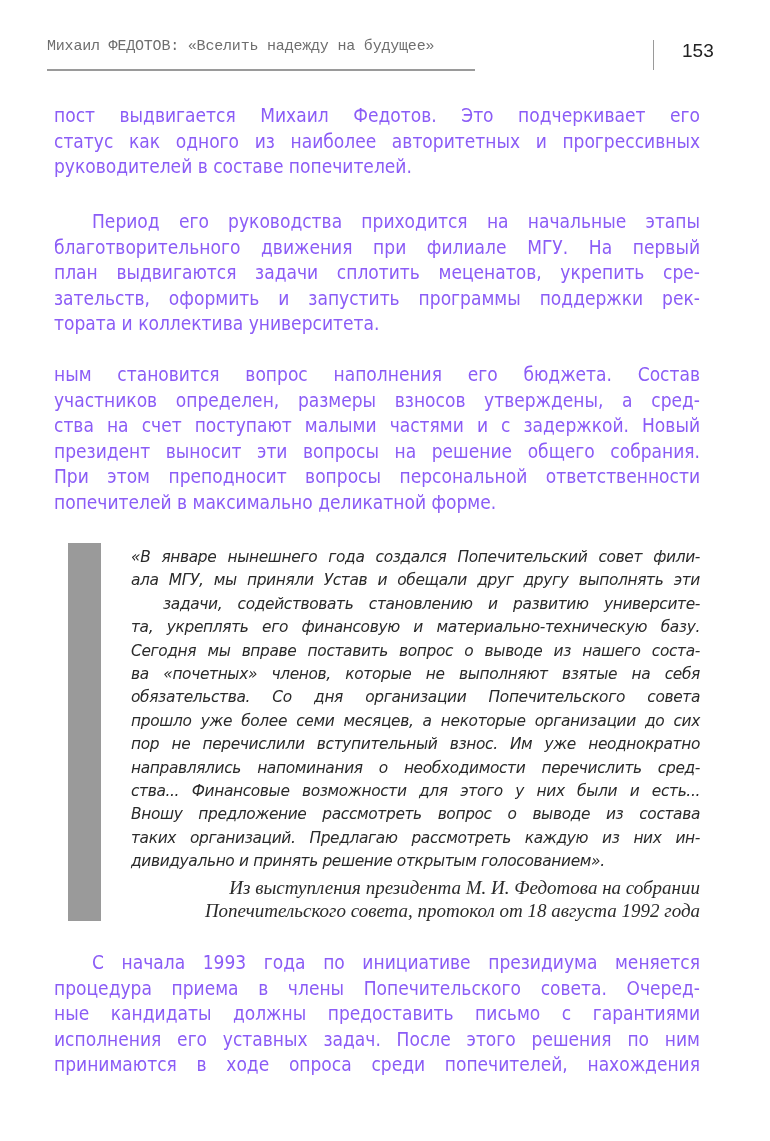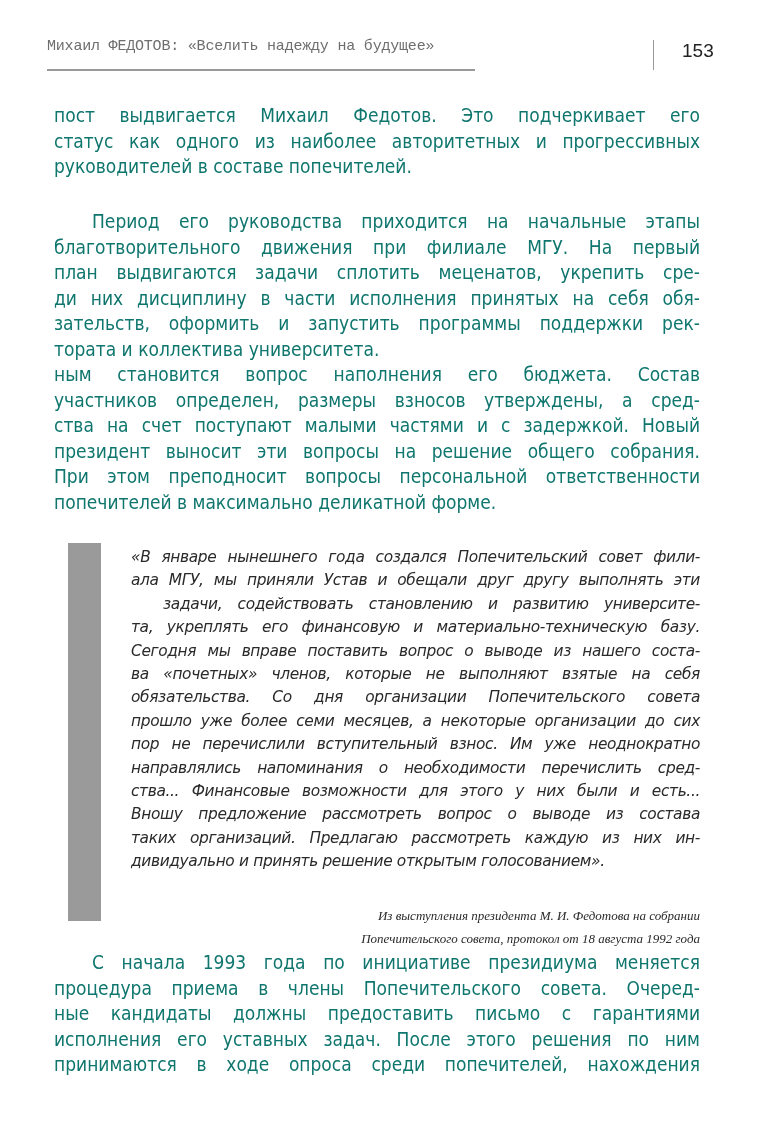--- a/index.html
+++ b/index.html
@@ -18,42 +18,42 @@
       position: absolute; left: 653px; top: 40px; width: 1px; height: 30px; background: #9a9a9a;
     }
     .page-number {
       position: absolute; left: 658px; top: 40px;
       font-family: "Liberation Sans", sans-serif; font-size: 19px; color: #222; margin-left: 24px;
     }
 
     .body-text {
       position: absolute; left: 54px; width: 646px;
       font-family: "DejaVu Sans Condensed", "DejaVu Sans", sans-serif;
-      font-size: 19px; line-height: 25.5px; color: #0f766e;
+      font-size: 19px; line-height: 25.5px; color: #8b5cf6;
       text-align: justify; hyphens: manual;
       font-stretch: condensed;
     }
     .body-text .line { display: block; text-align: justify; text-align-last: justify; white-space: nowrap; }
     .body-text .line.last { text-align-last: left; }
     .indent { padding-left: 38px; }
 
     .quote-bar {
       position: absolute; left: 68px; top: 543px; width: 33px; height: 378px; background: #9a9a9a;
     }
     .quote-text {
       position: absolute; left: 131px; width: 569px;
       font-family: "DejaVu Sans", sans-serif; font-style: italic;
       font-size: 15.4px; line-height: 23.4px; color: #2a2a2a; letter-spacing: -0.35px;
     }
     .quote-text .line { display: block; text-align: justify; text-align-last: justify; white-space: nowrap; }
     .quote-text .line.last { text-align-last: left; }
 
     .attribution {
-      position: absolute; right: 70px; top: 904px; width: 560px; text-align: right;
-      font-family: "Liberation Serif", serif; font-style: italic; font-size: 13px; line-height: 23px; color: #2a2a2a;
+      position: absolute; right: 70px; top: 876px; width: 560px; text-align: right;
+      font-family: "Liberation Serif", serif; font-style: italic; font-size: 19px; line-height: 23px; color: #2a2a2a;
     }
     .attribution .line { display: block; white-space: nowrap; }
   </style>
 </head>
 <body>
 
 <div class="page">
   <div class="running-head">Михаил ФЕДОТОВ: «Вселить надежду на будущее»</div>
   <div class="head-rule"></div>
   <div class="head-divider"></div>
@@ -62,21 +62,20 @@
   <div class="body-text" style="top:103px">
     <span class="line" style="word-spacing: 0px;">пост выдвигается Михаил Федотов. Это подчеркивает его</span>
     <span class="line" style="word-spacing: 0px;">статус как одного из наиболее авторитетных и прогрессивных</span>
     <span class="line last">руководителей в составе попечителей.</span>
   </div>
 
   <div class="body-text" style="top:209px">
     <span class="line indent" style="word-spacing: 0px;">Период его руководства приходится на начальные этапы</span>
     <span class="line" style="word-spacing: 0px;">благотворительного движения при филиале МГУ. На первый</span>
     <span class="line" style="word-spacing: 0px;">план выдвигаются задачи сплотить меценатов, укрепить сре-</span>
-    <span class="line" style="word-spacing: 0px;">ди них дисциплину в части исполнения принятых на себя обя-</span>
     <span class="line" style="word-spacing: 0px;">зательств, оформить и запустить программы поддержки рек-</span>
     <span class="line last">тората и коллектива университета.</span>
   </div>
 
   <div class="body-text" style="top:362px">
     <span class="line" style="word-spacing: 0px;">ным становится вопрос наполнения его бюджета. Состав</span>
     <span class="line" style="word-spacing: 0px;">участников определен, размеры взносов утверждены, а сред-</span>
     <span class="line" style="word-spacing: 0px;">ства на счет поступают малыми частями и с задержкой. Новый</span>
     <span class="line" style="word-spacing: 0px;">президент выносит эти вопросы на решение общего собрания.</span>
     <span class="line" style="word-spacing: 0px;">При этом преподносит вопросы персональной ответственности</span>

